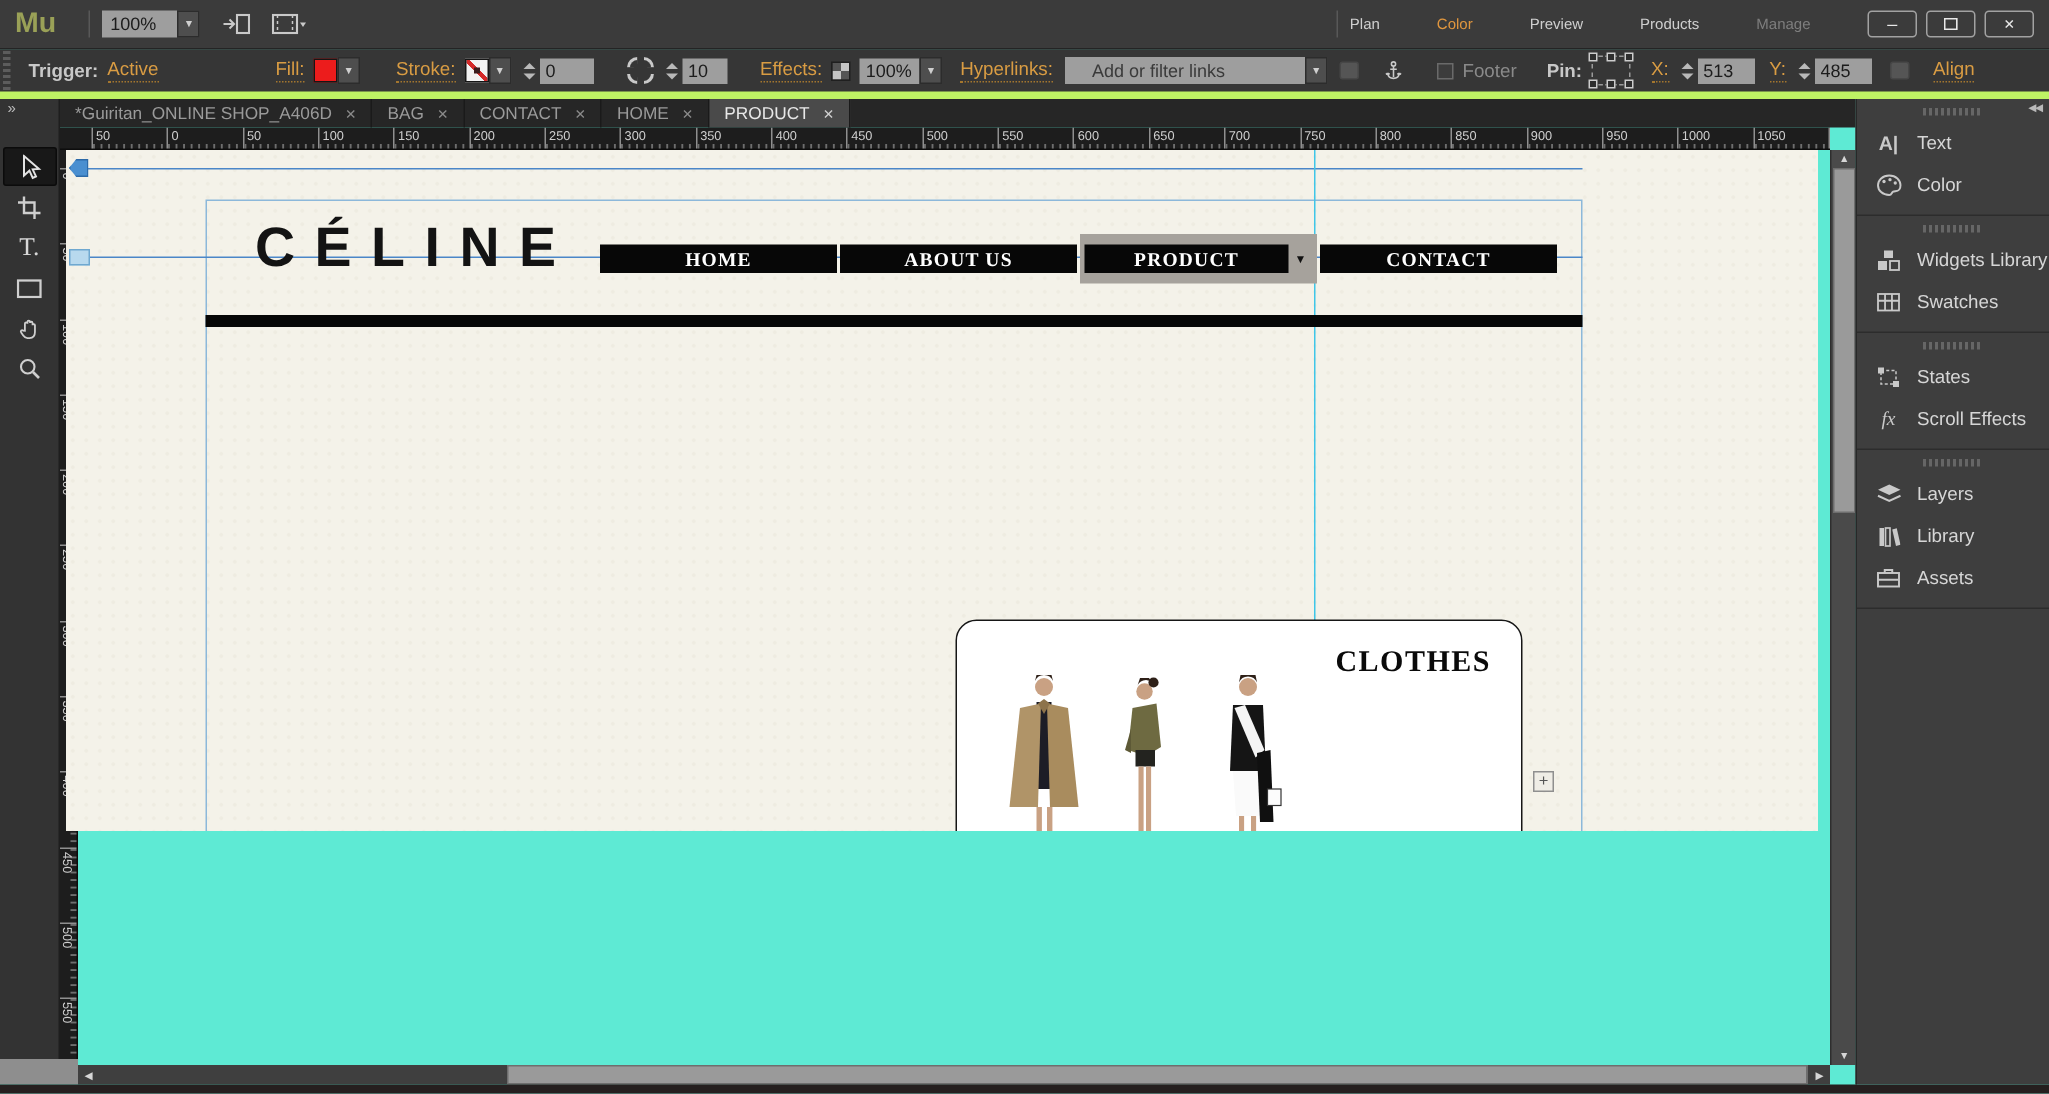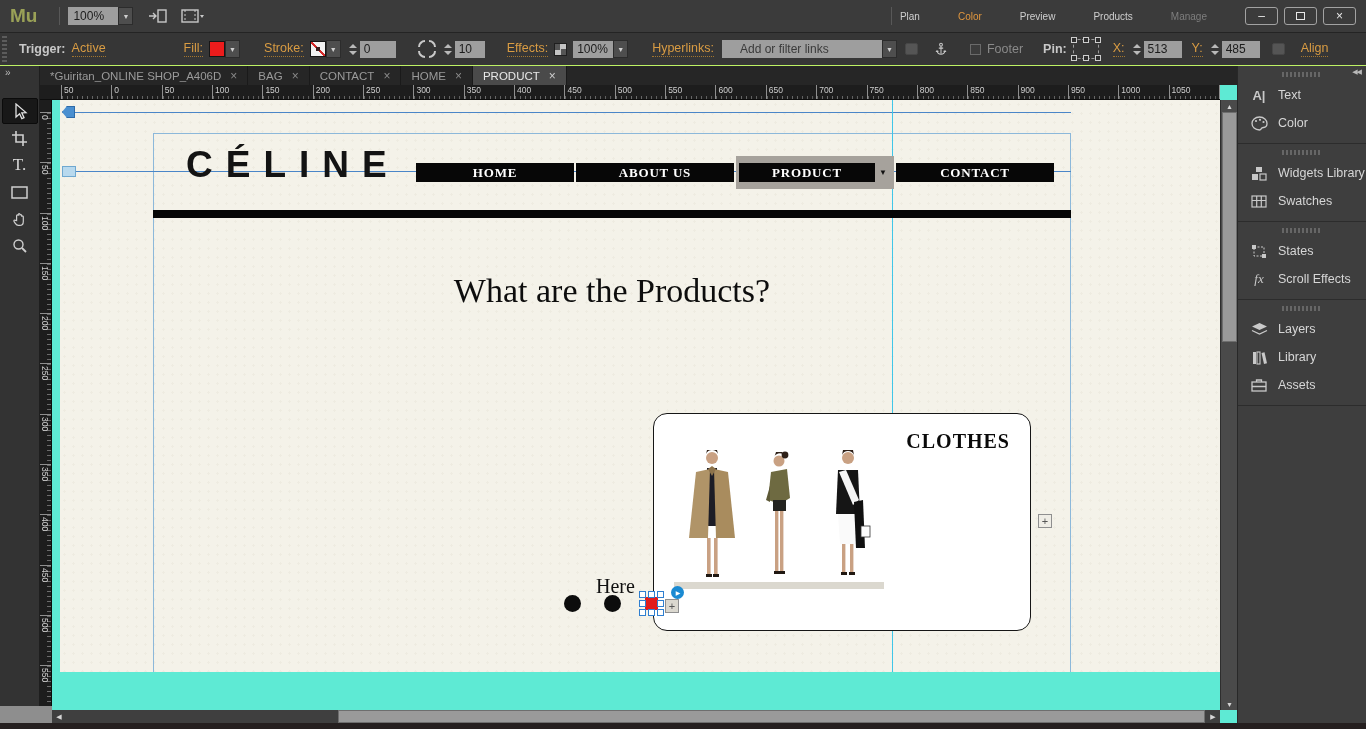--- a/index.html
+++ b/index.html
@@ -28,21 +28,21 @@
   .winbtns { display:flex; gap:6px; margin-right:10px; }
   .winbtn { width:33px; height:18px; border:1px solid #a2a2a2; border-radius:3px;
             display:flex; align-items:center; justify-content:center;
             color:#e8e8e8; font-size:12px; background:#3b3b3b; }
   .restore-glyph { position:relative; width:9px; height:8px; }
   .restore-glyph::before { content:""; position:absolute; right:0; top:0; width:7px; height:6px; border:1px solid #e8e8e8; }
   .restore-glyph::after  { content:""; position:absolute; left:0; bottom:0; width:7px; height:6px; border:1px solid #e8e8e8; background:#3b3b3b; }
 
   
   #controlbar { position:absolute; left:0; top:33px; width:1366px; height:33px;
-                background:#363636; border-bottom:1px solid #bef264;
+                background:#363636; border-bottom:5px solid #bef264;
                 display:flex; align-items:center; font-size:12.5px; }
   .grip-v { width:5px; height:26px; margin-left:2px;
             background:repeating-linear-gradient(to bottom,#5c5c5c 0 2px,transparent 2px 4px); }
   .cb-label { color:#c8c8c8; font-weight:bold; }
   .cb-olabel { color:#d99c43; border-bottom:1px dotted #a4762e; padding-bottom:1px; cursor:default; }
   .swatch { width:16px; height:16px; border:1px solid #161616; }
   .swatch.fill { background:#ec1c1c; }
   .swatch.stroke { background:
       linear-gradient(to top right, transparent 44%, #d42a2a 44%, #d42a2a 56%, transparent 56%), #f2f2f2;
       position:relative; }
@@ -102,21 +102,21 @@
   .hcell span { position:absolute; left:2px; top:0px; font-size:8.5px; color:#cfcfcf; }
   #vruler { position:absolute; left:40px; top:100px; width:12px; height:606px;
             background:#1d1d1d; padding-top:12px; overflow:hidden; border-right:1px solid #0d0d0d; }
   .vcell { width:12px; height:50.3px; border-top:1px solid #8f8f8f; position:relative;
            background-image:linear-gradient(to bottom,#6e6e6e 1px,transparent 1px);
            background-size:5px 5.03px; background-repeat:repeat-y; background-position:right top; }
   .vcell span { position:absolute; left:0px; top:2px; font-size:8.5px; color:#cfcfcf;
                 writing-mode:vertical-rl; }
 
   
-  #canvas { position:absolute; left:60px; top:100px; width:1168px; height:572px;
+  #canvas { position:absolute; left:44px; top:100px; width:1168px; height:454px;
             background-color:#f4f2e9;
             background-image:radial-gradient(rgba(160,150,115,0.07) 1px, transparent 1.4px);
             background-size:9px 9px; overflow:hidden; }
   #page-rect { position:absolute; left:93px; top:33px; width:918px; height:570px;
                border:1px solid #8cb8da; }
   .hguide { position:absolute; height:1px; background:#4a86c8; }
   .hguide-handle { position:absolute; width:13px; height:12px; background:#4a8fd0; border:1px solid #2d6aa8;
                    clip-path:polygon(0 50%, 38% 0, 100% 0, 100% 100%, 38% 100%); }
   .hguide-handle2 { position:absolute; width:14px; height:11px; background:#b8d9ee; border:1px solid #6fa8d0; }
   .vguide { position:absolute; width:1px; background:#3fc6e8; }
@@ -266,21 +266,21 @@
       </span>
     <input class="num-input" style="width: 30px;" readonly="" value="10">
 
     <span class="cb-olabel" style="margin-left:22px">Effects:</span>
     <span class="checker" style="margin-left:6px"></span>
     <input class="num-input" style="width: 40px; margin-left: 6px;" readonly="" value="100%">
     <span class="drop-btn">
         <span>▼</span>
       </span>
 
-    <span class="cb-olabel" style="margin-left:24px">Hyperlinks:</span>
+    <span class="cb-olabel" style="margin-left:12px">Hyperlinks:</span>
     <span class="combo" style="margin-left:8px">
       <span class="combo-text">Add or filter links</span>
       <span class="drop-btn">
           <span>▼</span>
         </span>
     </span>
     <span class="dim-icon" style="margin-left:8px"></span>
 
     <span class="mb-icon" style="margin-left:16px">
       <svg width="14" height="16" viewBox="0 0 16 16">
@@ -504,21 +504,20 @@
       <div class="nav-btn">HOME</div>
       <div class="nav-btn">ABOUT US</div>
       <div class="nav-active-wrap">
         <div class="nav-btn">PRODUCT</div>
         <span class="nav-caret">▼</span>
       </div>
       <div class="nav-btn">CONTACT</div>
     </div>
 
     <div id="divider"></div>
-    <div id="heading">What are the Products?</div>
 
     <div id="card">
       <span id="card-title">CLOTHES</span>
       <svg id="models" width="230" height="160" viewBox="0 0 230 160">
         <rect x="8" y="140" width="210" height="7" fill="#dbd8cf"></rect>
 
         <circle cx="46" cy="16" r="6" fill="#c9a183"></circle>
         <path d="M40 12 a6.5 6.5 0 0 1 12 0 l-1 -4 h-10 z" fill="#2e2018"></path>
         <rect x="41" y="26" width="10" height="58" fill="#1d1d26"></rect>
         <path d="M30 30 L44 27 L42 96 L23 96 Z" fill="#b09468"></path>

